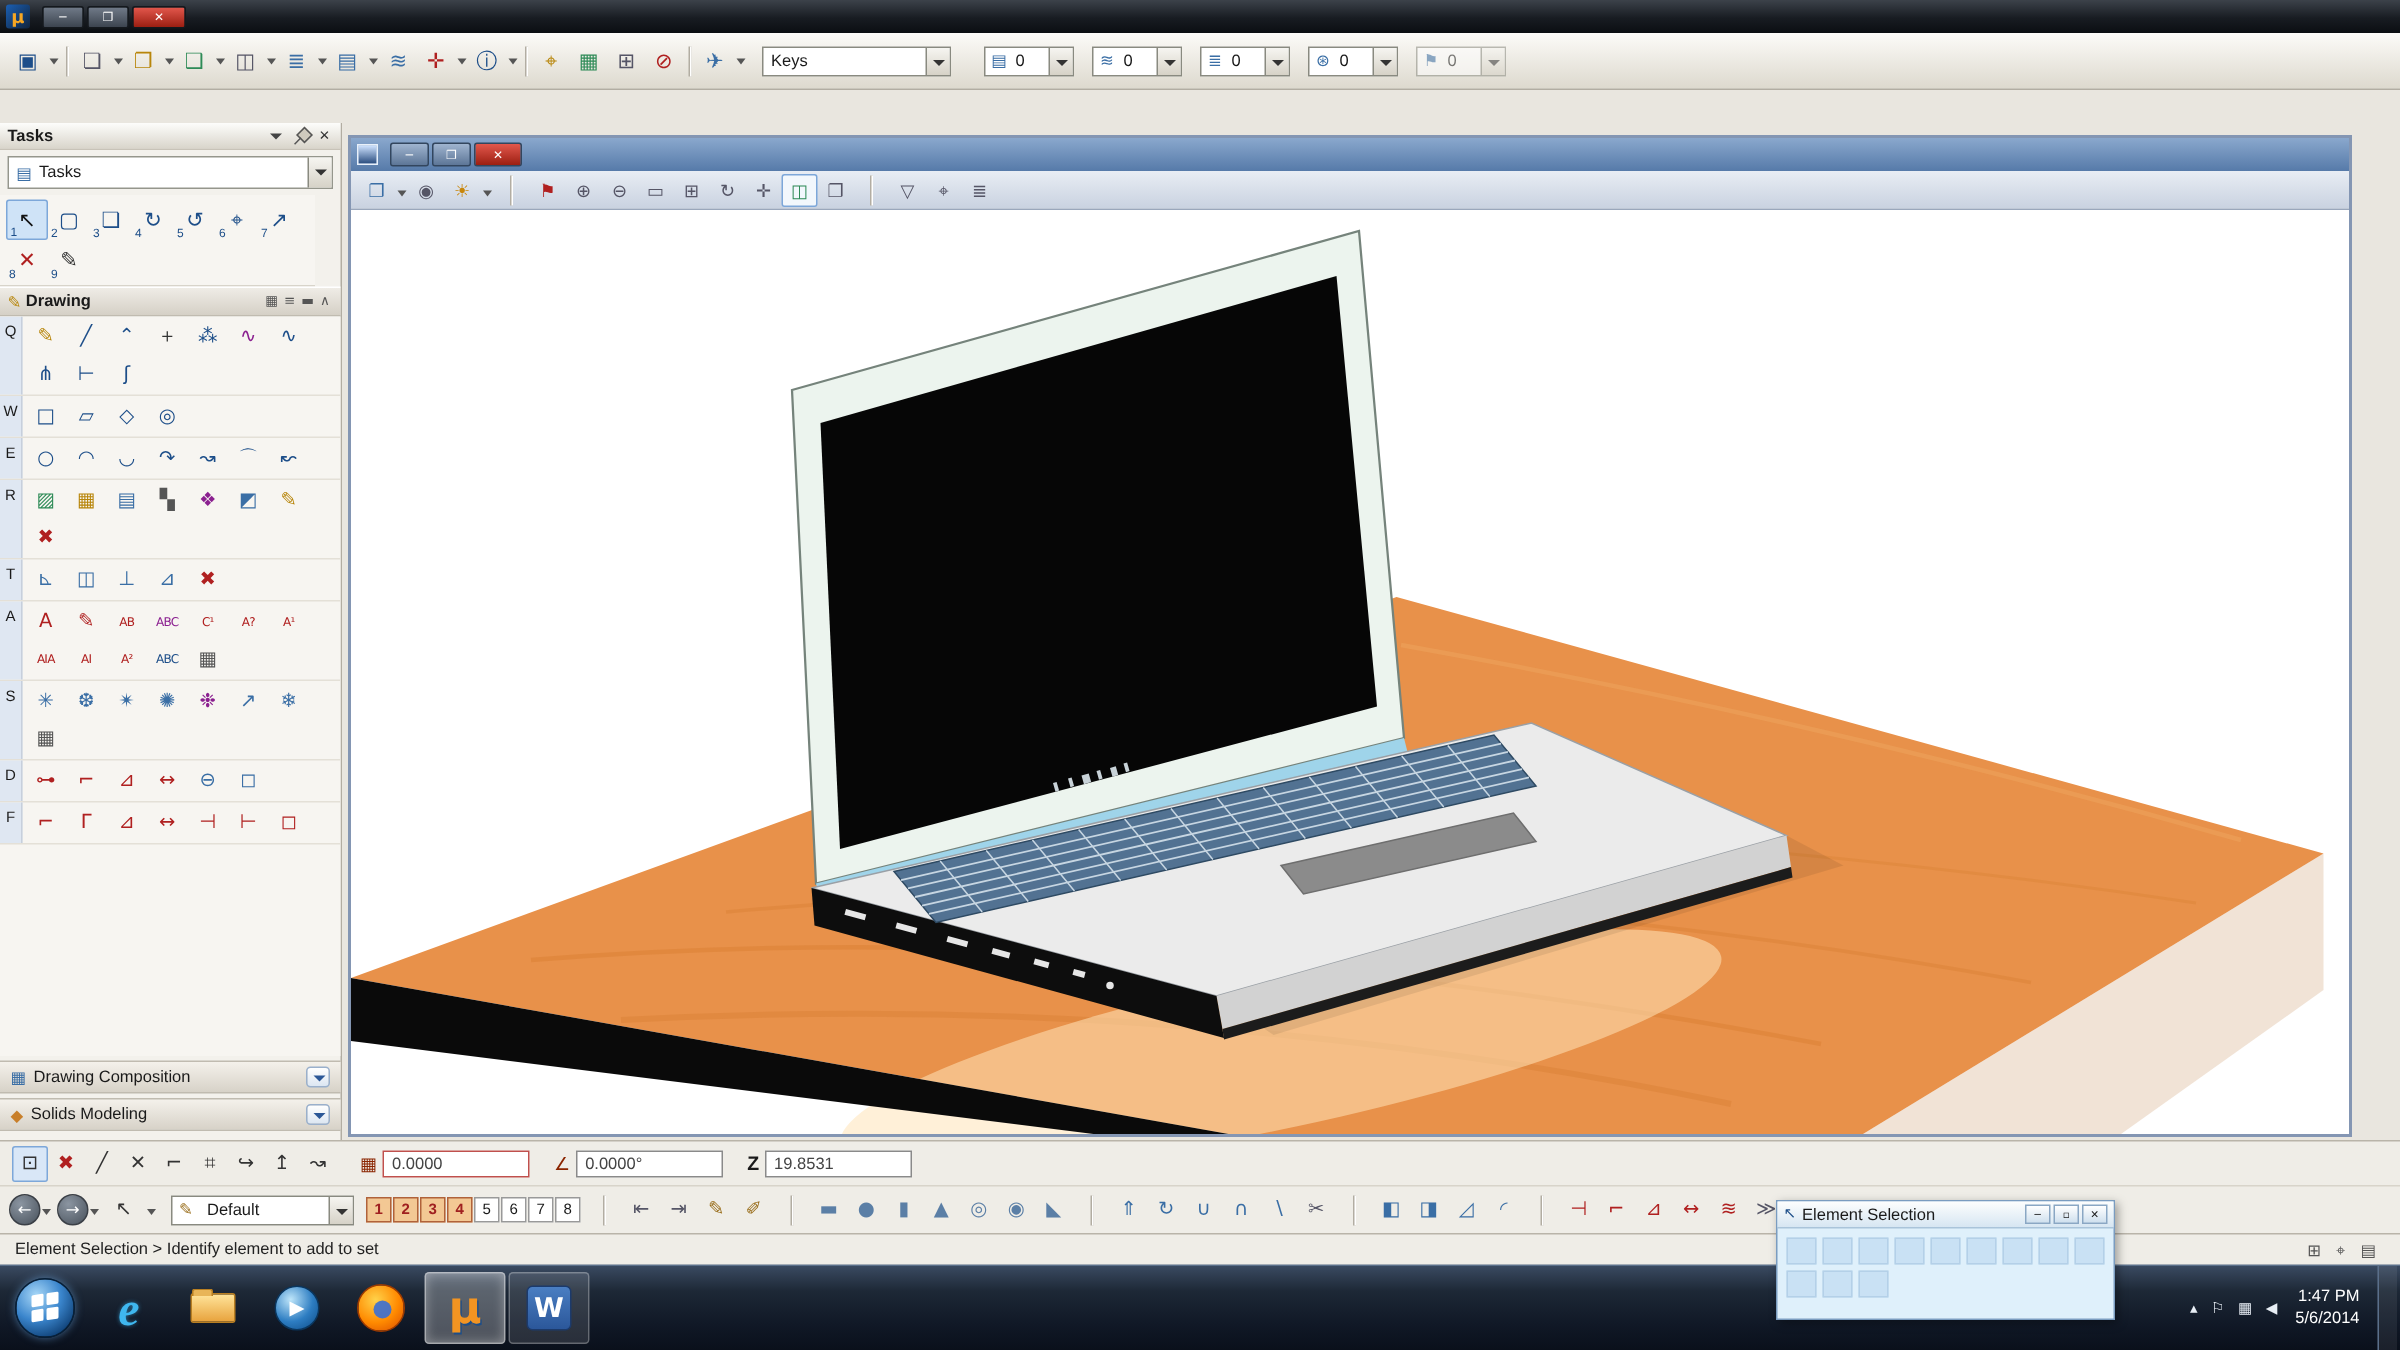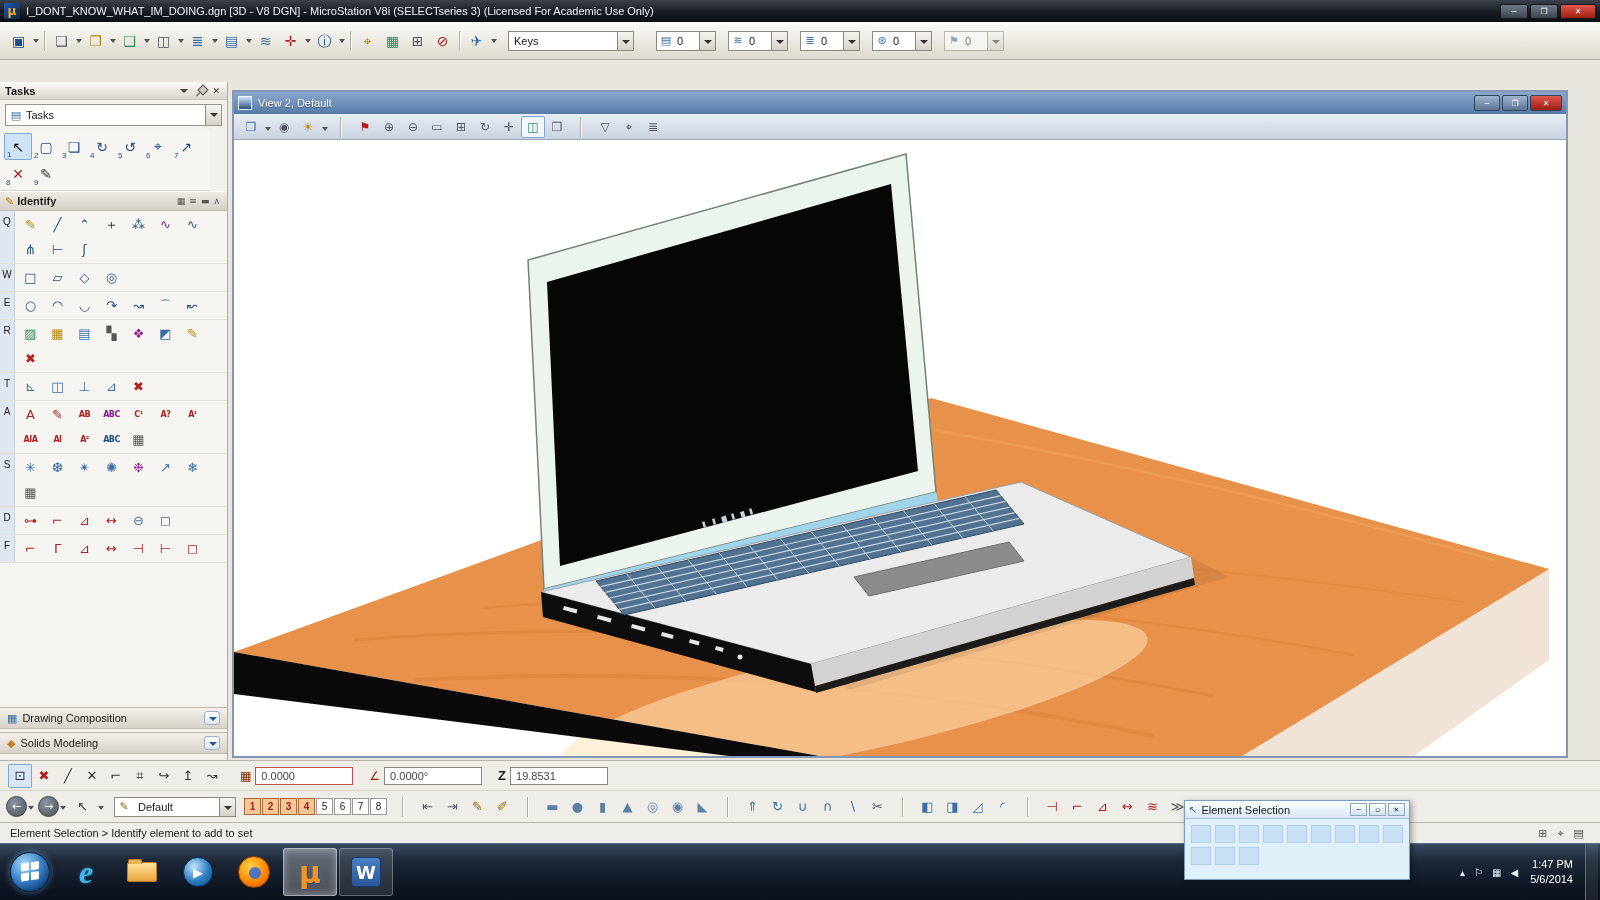--- a/index.html
+++ b/index.html
@@ -58,21 +58,21 @@
 .tp-tool.on{background:#cfe3f7;border:1px solid #7da7d9;border-radius:2px}
 .drawing-header{height:20px;background:linear-gradient(#efece6,#d5d0c6);border-top:1px solid #fff;border-bottom:1px solid #c0bbb0;display:flex;align-items:center;padding:0 5px;gap:3px}
 .dh-ico{color:#b8860b;font-family:"DejaVu Sans",sans-serif;font-size:11px}
 .dh-title{flex:1;font-weight:bold}
 .dh-btn{font-size:9px;font-family:"DejaVu Sans",sans-serif;color:#555;padding:0 2px}
 .drawing-grid{flex:1;overflow:hidden;background:#f7f5f1}
 .d-row{display:flex;border-bottom:1px solid #e4e0d7}
 .d-key{width:15px;background:#dfe7f2;border-right:1px solid #c7cfdc;font-size:10px;display:flex;justify-content:center;padding-top:5px}
 .d-icons{flex:1;display:flex;flex-wrap:wrap;padding:1px 2px;align-content:flex-start}
 .d-ico{width:27px;height:25px;display:flex;align-items:center;justify-content:center;font-size:13px;line-height:1;font-family:"DejaVu Sans",sans-serif}
-.d-ico.sm{font-size:8px;font-weight:bold;letter-spacing:-.5px}
+.d-ico.sm{font-size:8px;font-weight:normal;letter-spacing:-.5px}
 .section{height:22px;margin-top:3px;background:linear-gradient(#f4f1eb,#d7d2c8);border-top:1px solid #c0bbb0;border-bottom:1px solid #c0bbb0;display:flex;align-items:center;padding:0 7px;gap:5px}
 .sec-ico{font-size:11px;font-family:"DejaVu Sans",sans-serif}
 .sec-label{flex:1;font-weight:normal}
 .sec-chev{width:16px;height:14px;border:1px solid #9ab0cc;border-radius:3px;background:linear-gradient(#fff,#dce6f2);position:relative}
 .sec-chev::after{content:"";position:absolute;left:4px;top:5px;border-left:4px solid transparent;border-right:4px solid transparent;border-top:4px solid #2b5797}
 
 
 .view-window{position:absolute;left:232px;top:90px;width:1336px;height:668px;background:#fff;border:2px solid #8496b3;z-index:10}
 .vw-title{height:22px;background:linear-gradient(#8aa8cd,#567aa9);display:flex;align-items:center;color:#fff;padding:0 4px}
 .vw-icon{width:14px;height:14px;background:linear-gradient(#cfe3ff,#2a4d7f);border:1px solid #e8f0fa;margin-right:6px}
@@ -141,21 +141,20 @@
 .clock{text-align:right;line-height:1.35;margin:0 12px;color:#fff}
 .show-desktop{width:13px;height:57px;border-left:1px solid #5a6f8a;background:rgba(255,255,255,.07)}
 </style>
 </head>
 <body>
 
 <div id="app">
 
   <div class="titlebar">
     <span class="tb-logo">μ</span>
-    <span class="tb-title">I_DONT_KNOW_WHAT_IM_DOING.dgn [3D - V8 DGN] - MicroStation V8i (SELECTseries 3) (Licensed For Academic Use Only)</span>
     <span style="display:flex">
         <button class="tbb min">─</button>
         <button class="tbb max">❐</button>
         <button class="tbb close">✕</button>
       </span>
   </div>
 
   <div class="toolbar">
     <span style="display:flex;align-items:center">
         <button class="ico dd" style="color: rgb(29, 78, 137);">▣</button>
@@ -256,21 +255,21 @@
         <span class="tg" style="color: rgb(176, 32, 32);">✕</span>
         <span class="num">8</span>
       </button>
         <button class="tp-tool">
         <span class="tg" style="color: rgb(51, 51, 51);">✎</span>
         <span class="num">9</span>
       </button>
       </div>
     <div class="drawing-header">
       <span class="dh-ico">✎</span>
-      <span class="dh-title">Identify</span>
+      <span class="dh-title">Drawing</span>
       <span style="display:flex">
           <button class="dh-btn">▦</button>
           <button class="dh-btn">≡</button>
           <button class="dh-btn">▬</button>
           <button class="dh-btn">∧</button>
         </span>
     </div>
     <div class="drawing-grid">
         <div class="d-row">
         <div class="d-key">Q</div>
@@ -395,21 +394,20 @@
         <span class="sec-ico" style="color: rgb(200, 127, 42);">◆</span>
         <span class="sec-label">Solids Modeling</span>
         <span class="sec-chev"></span>
       </div>
       </div>
   </div>
 
   <div class="view-window">
     <div class="vw-title">
       <span class="vw-icon"></span>
-      <span class="vt">View 2, Default</span>
       <span style="display:flex">
           <button class="vwb min">─</button>
           <button class="vwb max">❐</button>
           <button class="vwb close">✕</button>
         </span>
     </div>
     <div class="vw-toolbar">
         <button class="ico dd" style="color: rgb(58, 110, 165);">❐</button>
         <button class="ico" style="color: rgb(85, 85, 102);">◉</button>
         <button class="ico dd" style="color: rgb(200, 134, 11);">☀</button>

